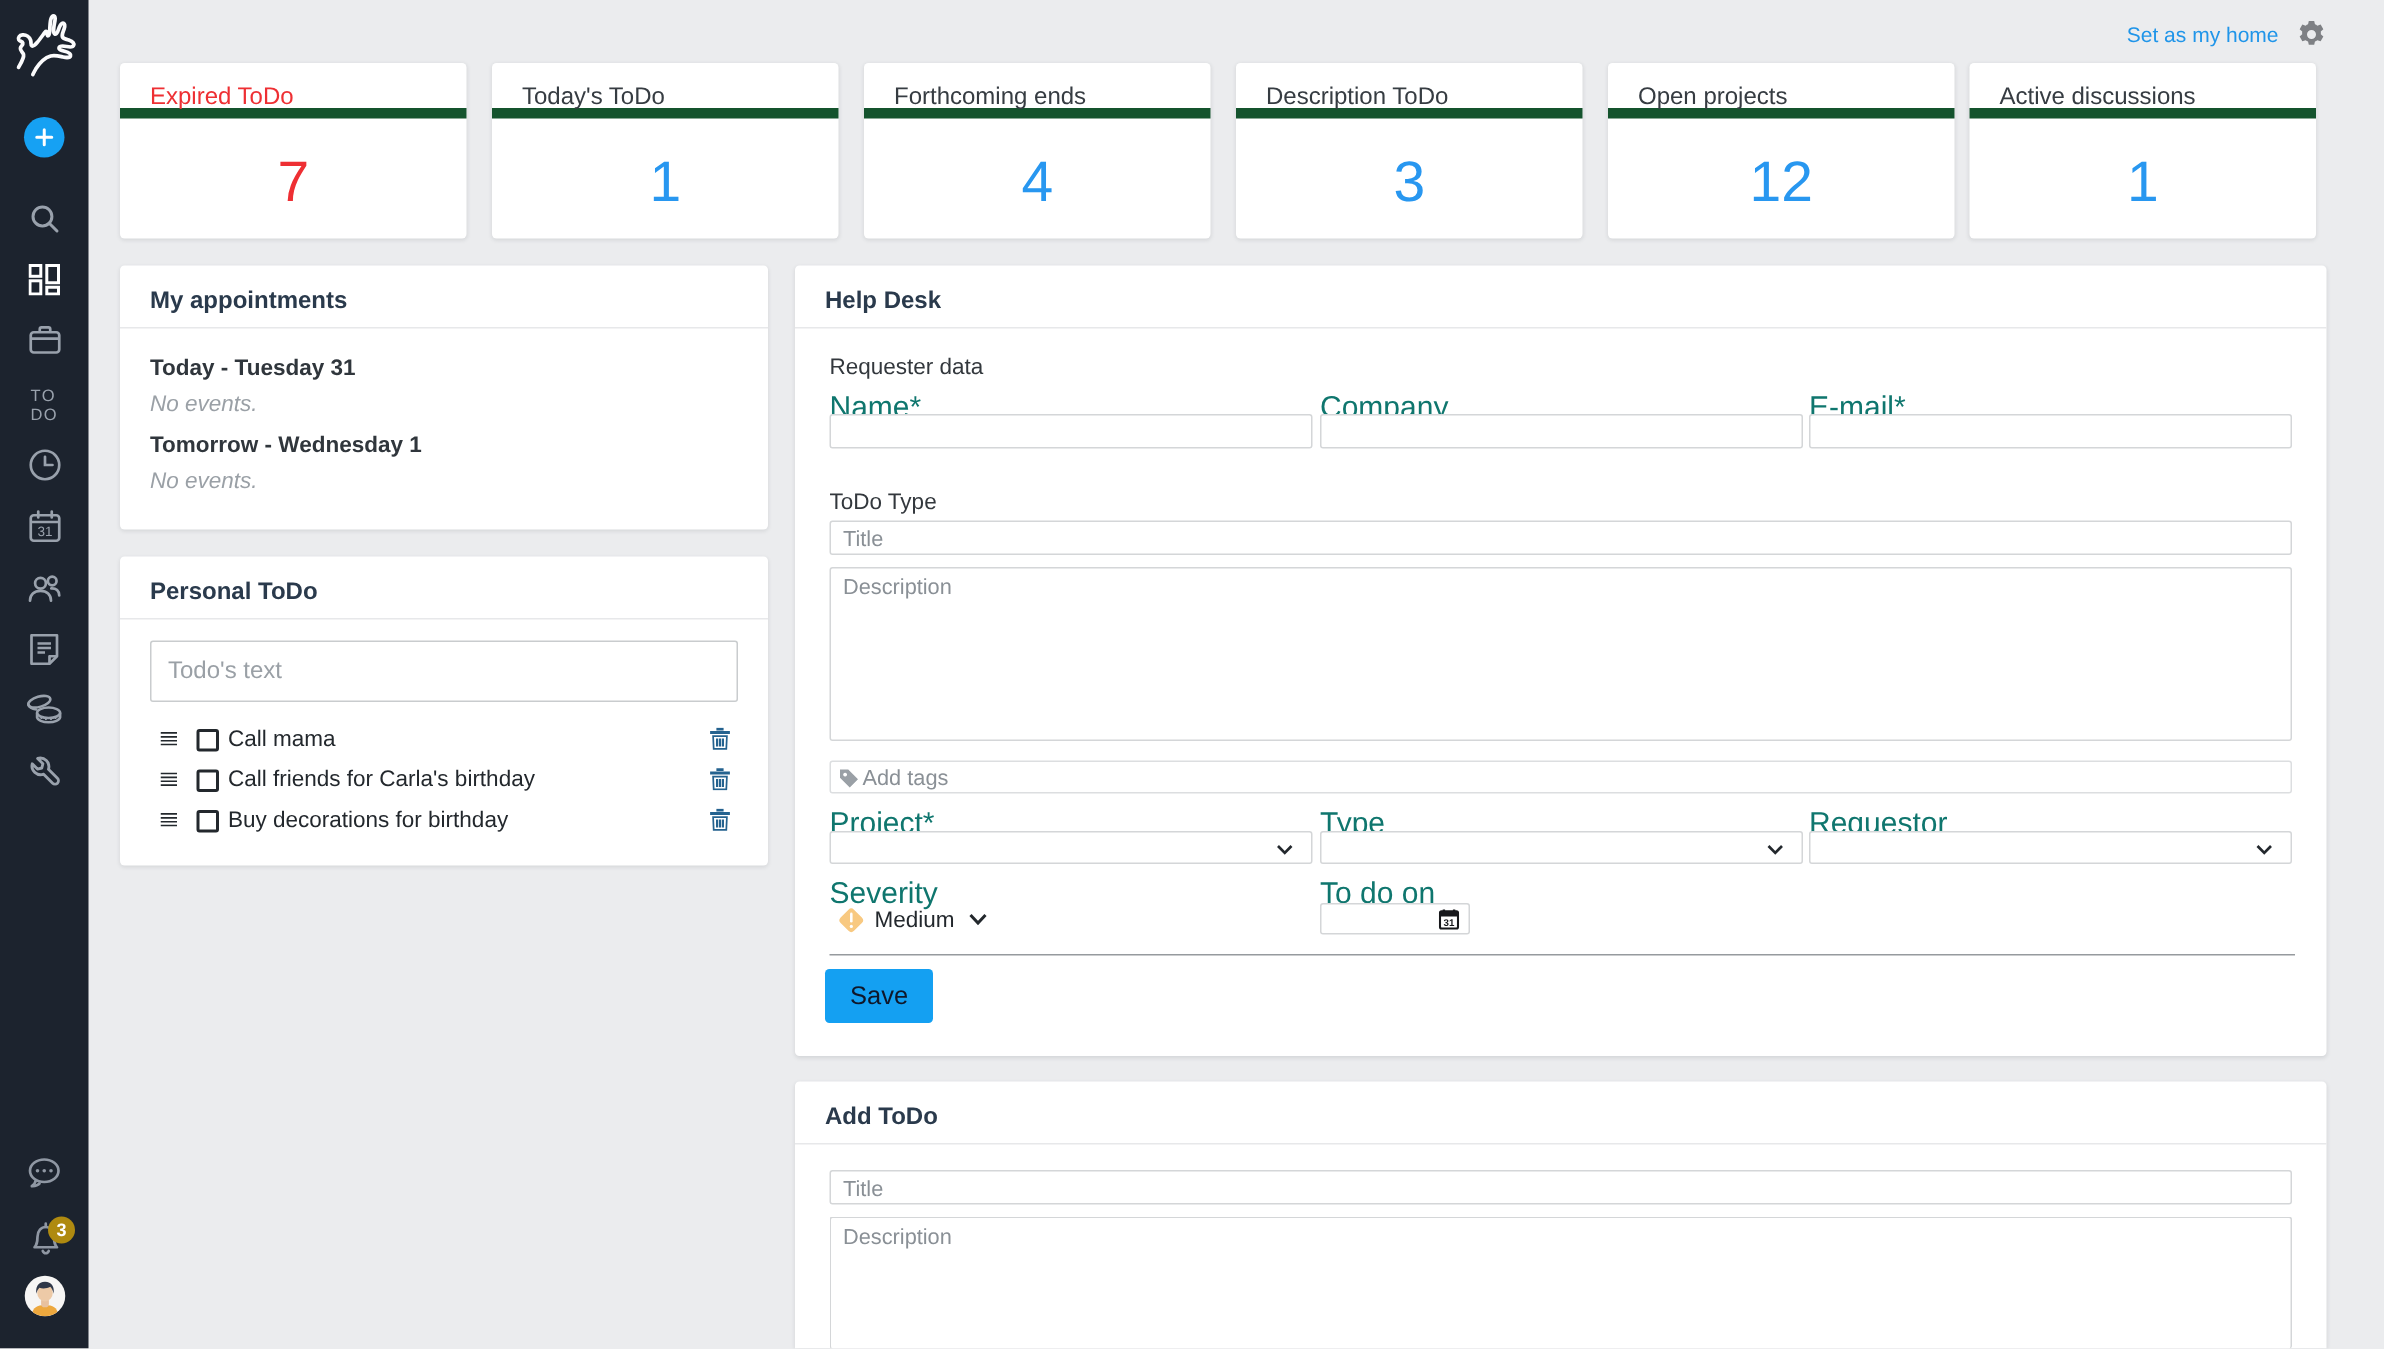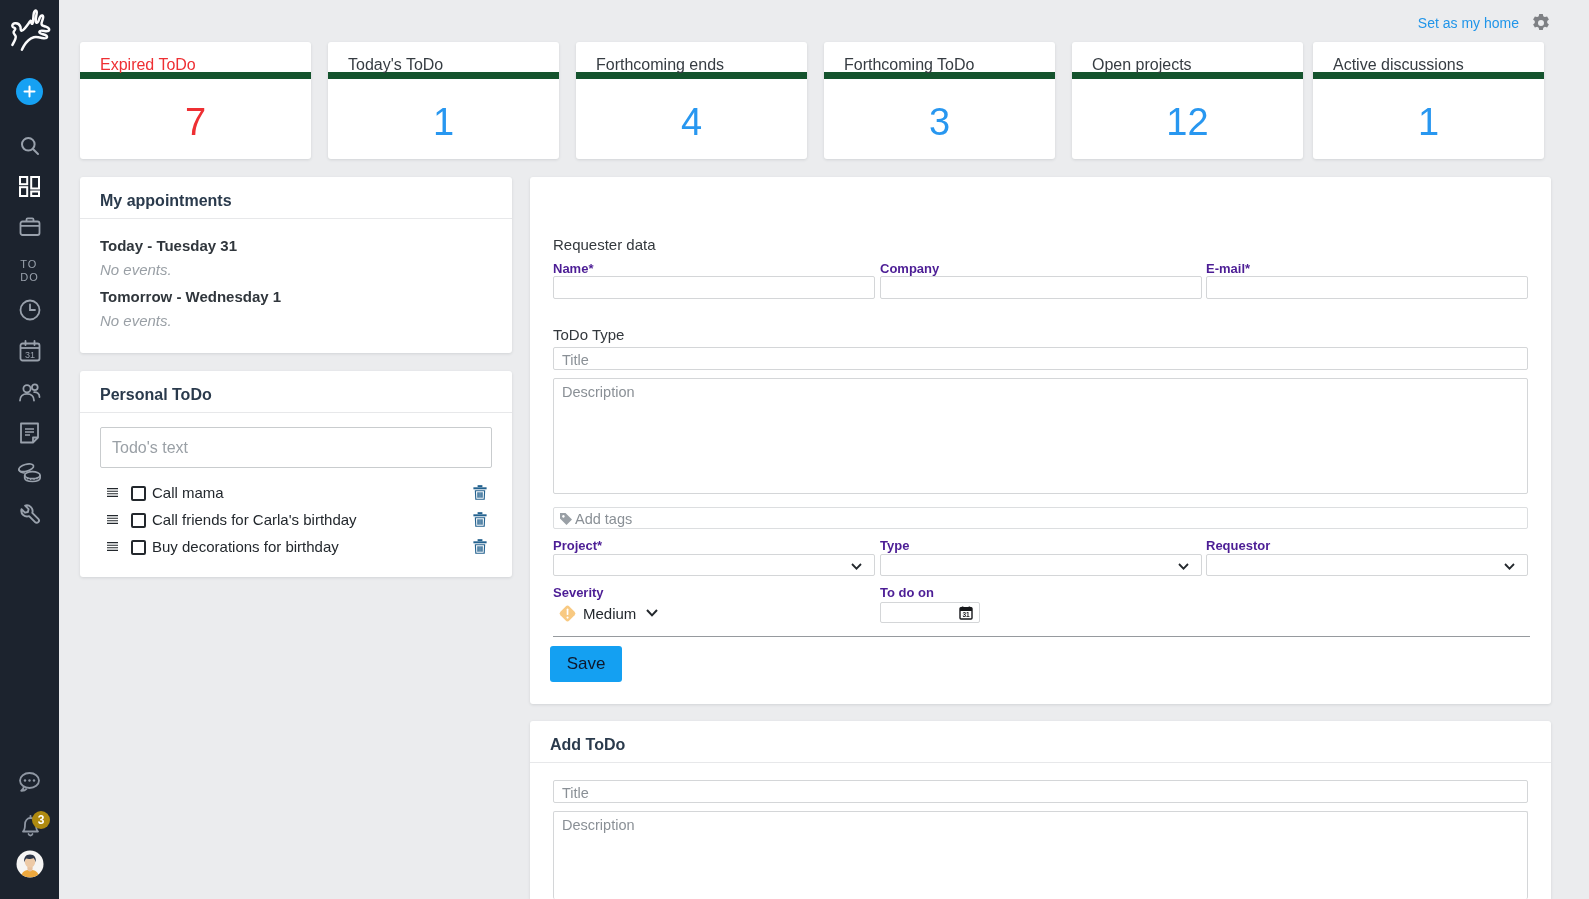--- a/index.html
+++ b/index.html
@@ -26,21 +26,21 @@
 
 #ptodo { left:80px; top:371px; width:432px; height:206px; }
 #ptodo input { position:absolute; left:20px; top:56px; width:392px; height:41px; border:1px solid #c9ccce; border-radius:2px; font-size:16px; color:#9aa0a6; padding-left:11px; font-family:inherit; background:#fff; outline:none; }
 .trow { position:absolute; left:0; width:432px; height:27px; }
 .trow .ham { position:absolute; left:27px; top:9px; }
 .trow .cb { position:absolute; left:51px; top:7px; width:15px; height:15px; border:2px solid #23282d; border-radius:2px; }
 .trow .tx { position:absolute; left:72px; top:5px; font-size:15px; color:#23282d; }
 .trow .tr { position:absolute; right:25px; top:6px; }
 
 #hdesk { left:530px; top:177px; width:1021px; height:527px; }
-.flabel { font-size:13px; color:#4c1d95;font-weight:bold; }
+.flabel { font-size:20px; color:#0f766e; }
 .sec { font-size:15px; color:#33383d; }
 .inp { border:1px solid #d4d6d8; border-radius:2px; background:#fff; position:absolute; }
 .ph { font-size:14.5px; color:#8a9096; }
 .col1 { left:23px; } .col2 { left:350px; } .col3 { left:676px; }
 .fw { left:23px; width:975px; }
 .chev { position:absolute; }
 
 #atodo { left:530px; top:721px; width:1021px; height:178px; border-bottom-left-radius:0; border-bottom-right-radius:0; }
 .sbtn { position:absolute; left:20px; top:469px; width:72px; height:36px; background:#14a0f2; border-radius:3px; color:#0f172a; font-size:17px; display:flex; align-items:center; justify-content:center; }
 </style>
@@ -173,21 +173,21 @@
   </div>
 <div class="card stat" style="left:328px;">
     <div class="h">Today's ToDo</div>
     <div class="n">1</div>
   </div>
 <div class="card stat" style="left:576px;">
     <div class="h">Forthcoming ends</div>
     <div class="n">4</div>
   </div>
 <div class="card stat" style="left:824px;">
-    <div class="h">Forthcoming ToDo</div>
+    <div class="h">Description ToDo</div>
     <div class="n">3</div>
   </div>
 <div class="card stat" style="left:1072px;">
     <div class="h">Open projects</div>
     <div class="n">12</div>
   </div>
 <div class="card stat" style="left:1292px;margin-left:21px;">
     <div class="h">Active discussions</div>
     <div class="n">1</div>
   </div>
@@ -240,20 +240,21 @@
     <svg class="tr" width="14" height="15" viewBox="0 0 14 15" fill="none" stroke="#24628f">
         <path d="M4.6 1.1 h4.8" stroke-width="1.9"></path>
         <path d="M.4 3.3 h13.2" stroke-width="2"></path>
         <path d="M2.4 5.7 h9.2 l-.4 8.5 h-8.4 z" stroke-width="1.15"></path>
         <path d="M5.05 7.3 v5.4 M7 7.3 v5.4 M8.95 7.3 v5.4" stroke-width="1.45"></path>
       </svg>
   </div>
 </div>
 
 <div class="card" id="hdesk">
+  <div class="chead">Help Desk</div>
   <div class="sec" style="position:absolute;left:23px;top:59px;">Requester data</div>
   <div class="flabel col1" style="position:absolute;top:84px;">Name*</div>
   <div class="flabel col2" style="position:absolute;top:84px;">Company</div>
   <div class="flabel col3" style="position:absolute;top:84px;">E-mail*</div>
   <div class="inp col1" style="top:99px;width:322px;height:23px;"></div>
   <div class="inp col2" style="top:99px;width:322px;height:23px;"></div>
   <div class="inp col3" style="top:99px;width:322px;height:23px;"></div>
 
   <div class="sec" style="position:absolute;left:23px;top:149px;">ToDo Type</div>
   <div class="inp fw" style="top:170px;height:23px;">

